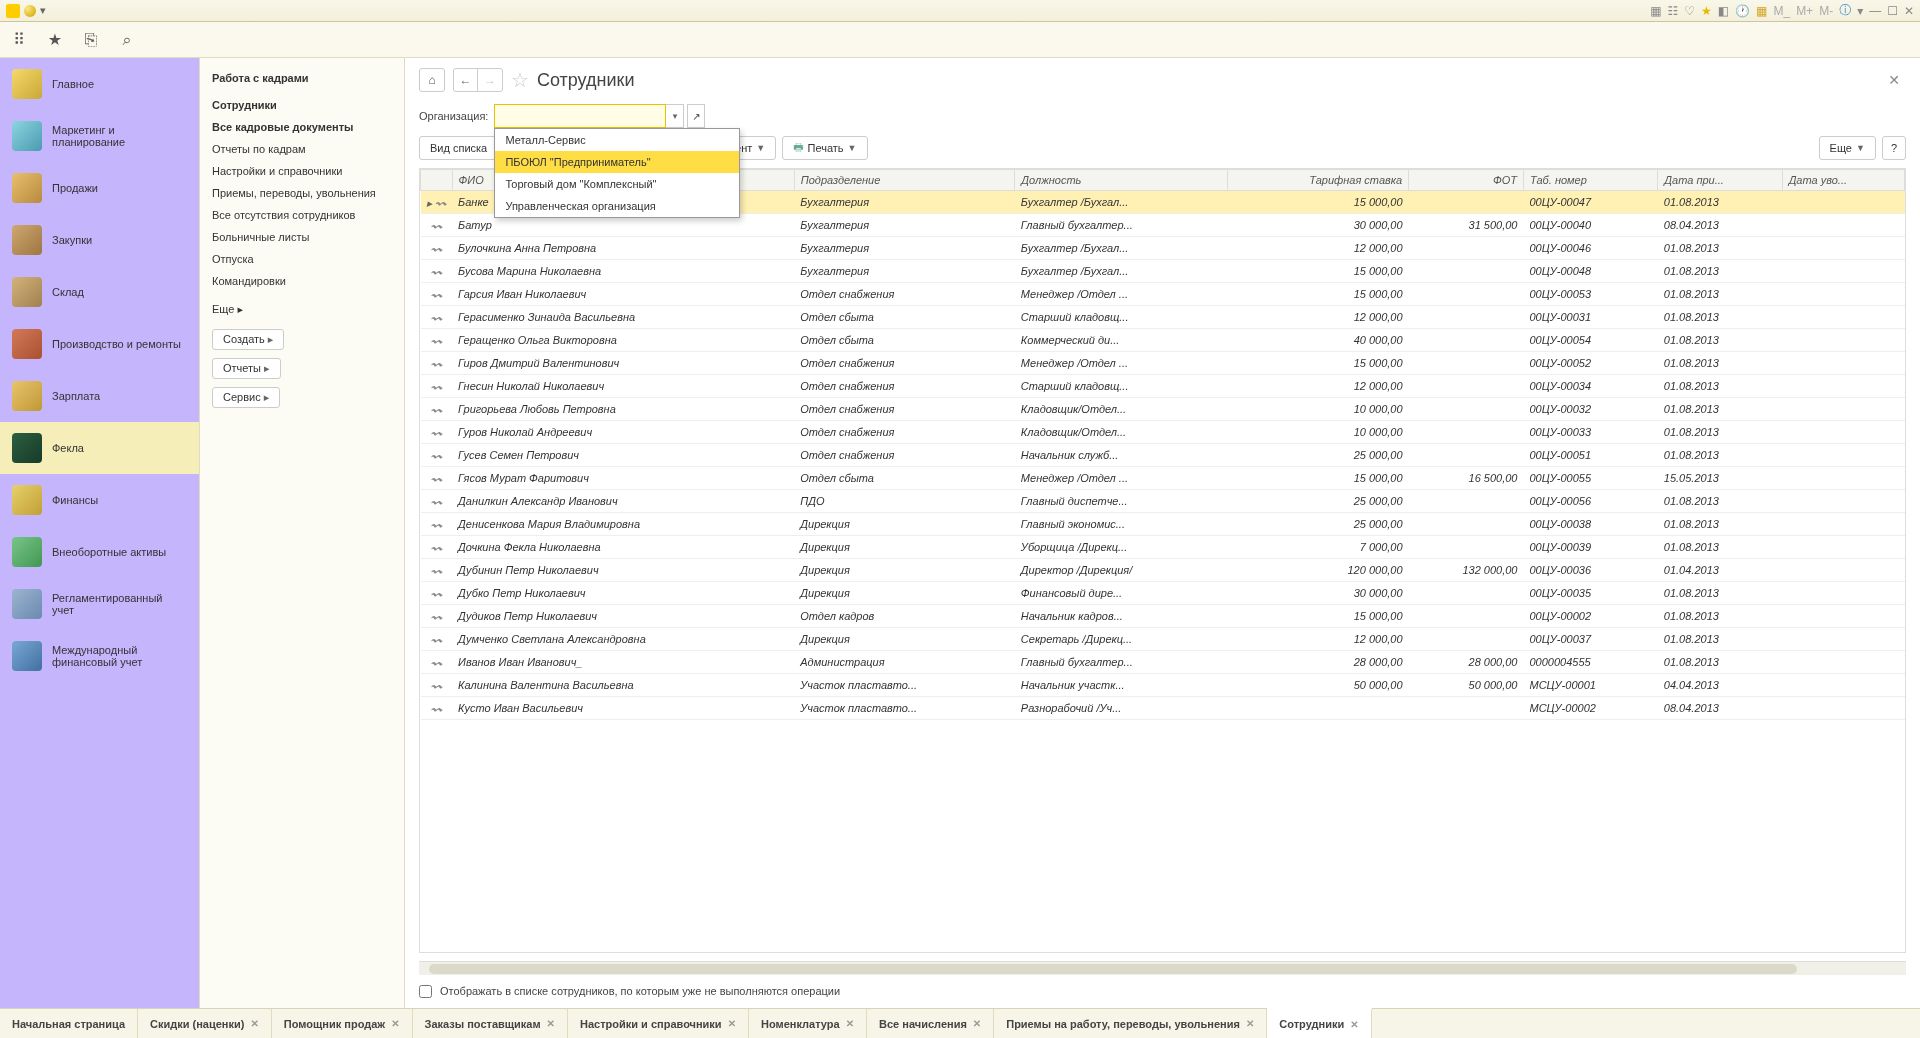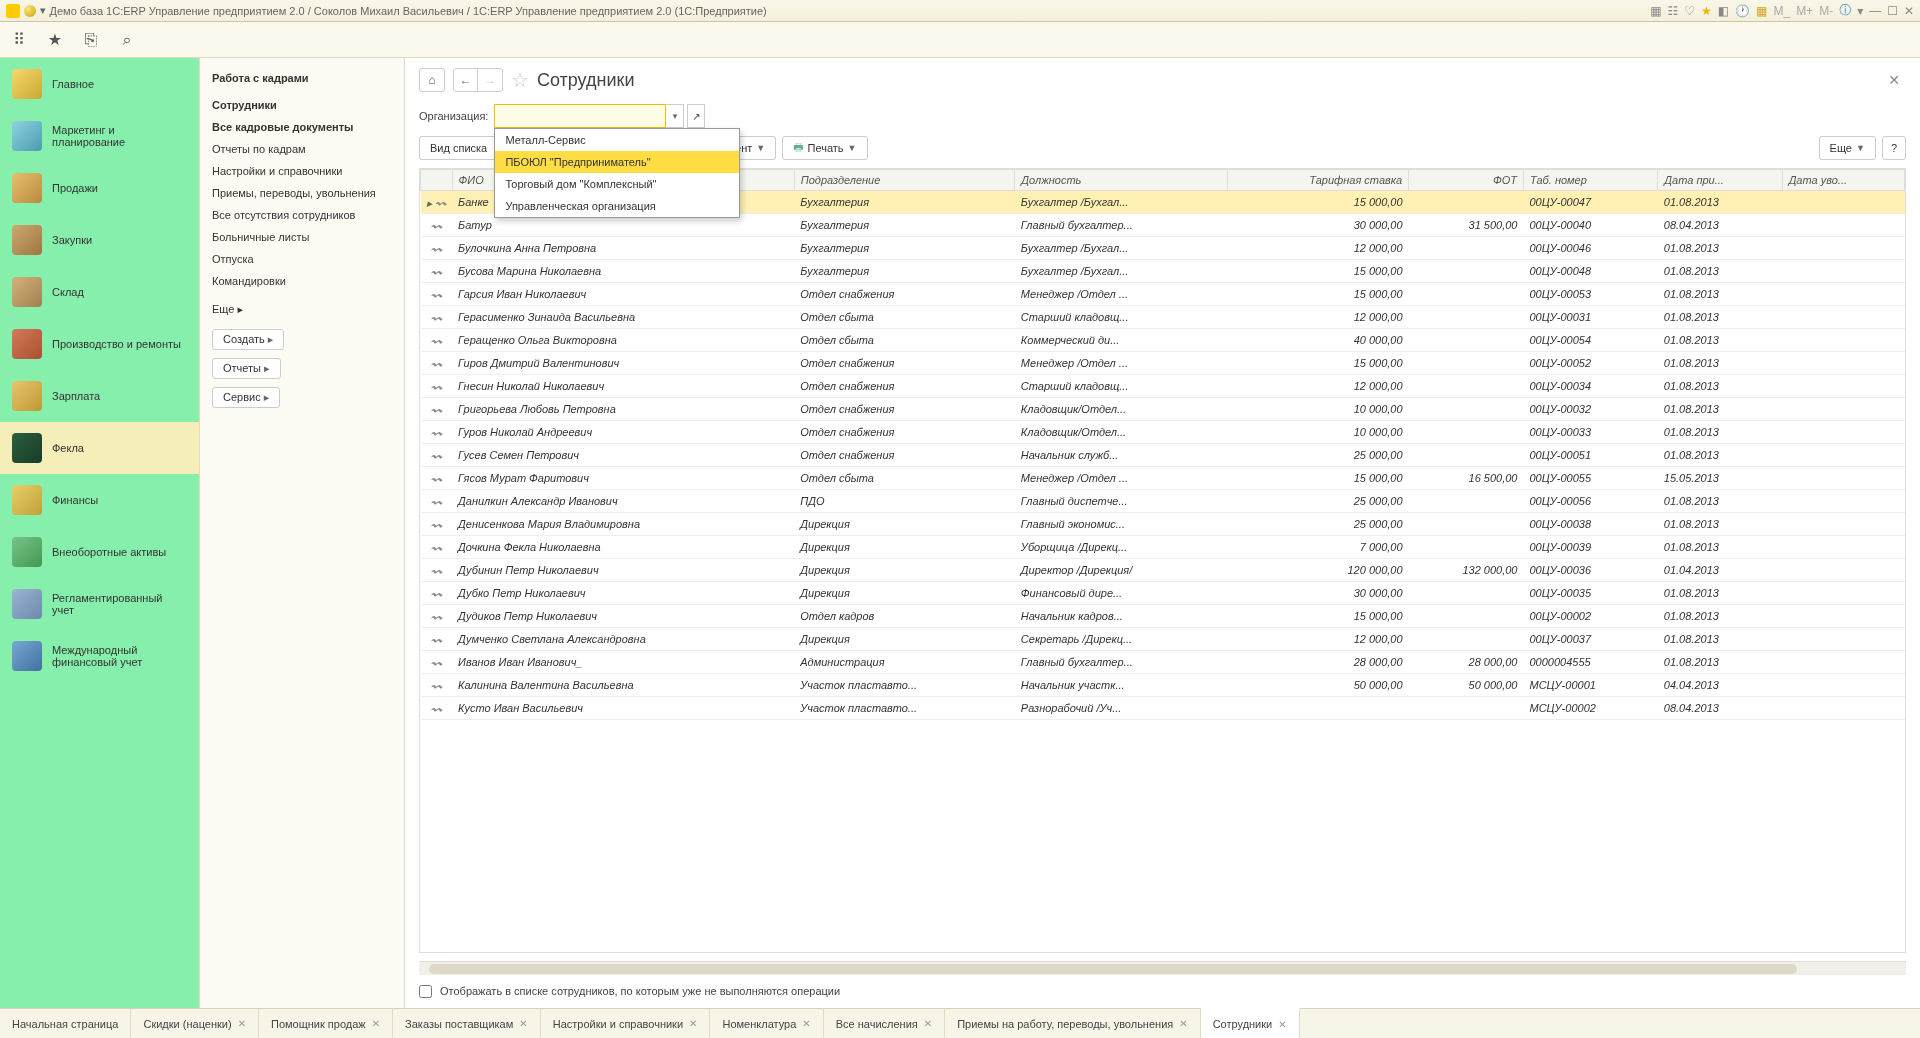--- a/index.html
+++ b/index.html
@@ -14,21 +14,21 @@
 .titlebar .tb-right span { cursor: pointer; font-size: 12px; }
 
 
 .toptoolbar { background: #fbf9ed; height: 36px; display: flex; align-items: center; padding: 0 10px; gap: 18px; border-bottom: 1px solid #e0dcc0; }
 .toptoolbar .tt-btn { width: 18px; height: 18px; display: inline-flex; align-items: center; justify-content: center; cursor: pointer; color: #555; font-size: 16px; }
 
 
 .mainwrap { display: flex; height: calc(100vh - 22px - 36px - 30px); }
 
 
-.leftnav { width: 200px; background: #86efac; border-right: 1px solid #e0dcc0; overflow-y: auto; }
+.leftnav { width: 200px; background: #c4b5fd; border-right: 1px solid #e0dcc0; overflow-y: auto; }
 .leftnav .nav-item { display: flex; align-items: center; gap: 10px; padding: 8px 12px; height: 52px; cursor: pointer; font-size: 11px; color: #333; }
 .leftnav .nav-item.active { background: #f5eeb8; }
 .leftnav .nav-icon { width: 30px; height: 30px; border-radius: 4px; display: inline-block; background: linear-gradient(135deg,#9dd,#6aa); flex-shrink: 0; }
 .ni0 { background: linear-gradient(135deg,#f5d96b,#c9a835)!important; }
 .ni1 { background: linear-gradient(135deg,#8dd4e0,#4a9bb0)!important; }
 .ni2 { background: linear-gradient(135deg,#e8c06b,#b88a40)!important; }
 .ni3 { background: linear-gradient(135deg,#cfa870,#9d7640)!important; }
 .ni4 { background: linear-gradient(135deg,#d4b37a,#a08050)!important; }
 .ni5 { background: linear-gradient(135deg,#d47a5a,#a85030)!important; }
 .ni6 { background: linear-gradient(135deg,#e8c46b,#c09835)!important; }
@@ -84,35 +84,34 @@
 tbody td { border-bottom: 1px solid #eee; padding: 3px 6px; height: 22px; white-space: nowrap; color: #333; }
 tbody tr.sel { background: #fff0b3; }
 tbody tr.sel td:first-child::before { content: "▸ "; color: #666; }
 .col-icon { width: 28px; text-align: center; color: #888; }
 .num { text-align: right; }
 
 .footer-check { padding: 6px 14px 10px; display: flex; gap: 8px; font-size: 11px; color: #444; }
 
 
 .bottomtabs { height: 30px; background: #f7f5e8; border-top: 1px solid #d8d4b8; display: flex; align-items: stretch; }
-.btab { padding: 0 12px; display: flex; align-items: center; border-right: 1px solid #e0dcc0; font-size: 11px; color: #444; cursor: pointer; gap: 6px; position: relative; }
+.btab { padding: 0 12px; display: flex; align-items: center; border-right: 1px solid #e0dcc0; font-size: 11px; color: #444; cursor: pointer; gap: 6px; position: relative; font-weight: bold; }
 .btab.active { background: #fff; border-top: 2px solid #fff; margin-top: -1px; }
 .btab .x { color: #999; font-size: 10px; }
 .scroll-h { height: 14px; background: #f0f0e8; border-top: 1px solid #ddd; margin: 0 14px 4px; position: relative; }
 .scroll-h .thumb { position: absolute; left: 10px; width: 92%; top: 2px; height: 10px; background: #ddd9c8; border-radius: 5px; }
 </style>
 </head>
 <body>
 
 <div class="titlebar">
   <div class="tb-left">
     <span class="tb-icon"></span>
     <span class="tb-dd"></span>
     <span>▾</span>
-    <span>Демо база 1С:ERP Управление предприятием 2.0 / Соколов Михаил Васильевич / 1С:ERP Управление предприятием 2.0  (1С:Предприятие)</span>
   </div>
   <div class="tb-right">
     <span>▦</span>
     <span>☷</span>
     <span>♡</span>
     <span style="color:#e6b800">★</span>
     <span>◧</span>
     <span>🕐</span>
     <span style="color:#d4a420">▦</span>
     <span style="color:#aaa">M_</span>

